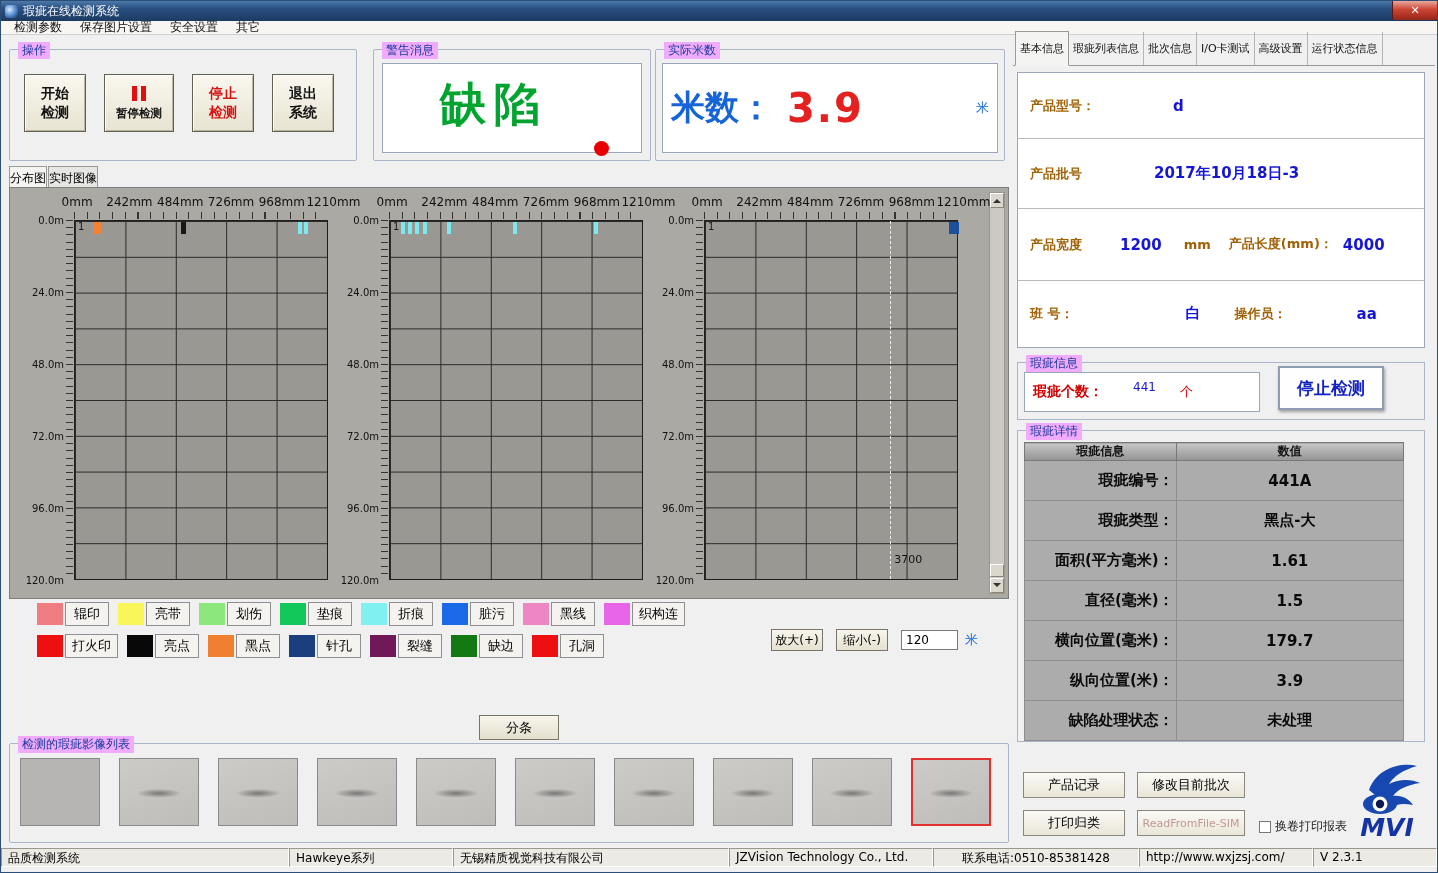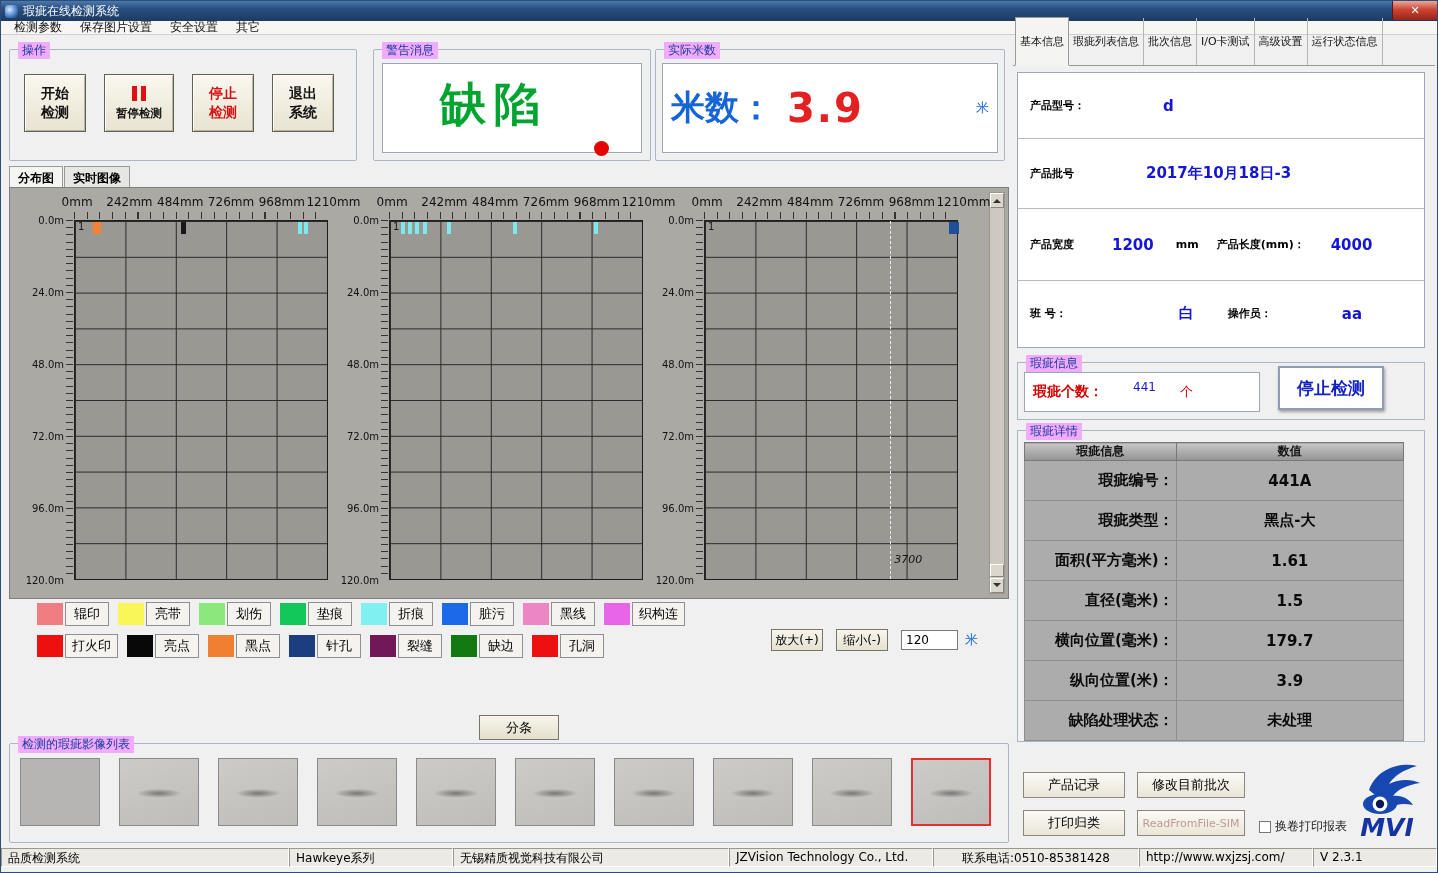--- a/index.html
+++ b/index.html
@@ -53,22 +53,22 @@
   
   .meter-group { left:654px; top:48px; width:350px; height:112px; }
   .meter-inner { position:absolute; left:6px; top:13px; right:6px; bottom:7px; background:#fff;
     border:1px solid #9aa7b8; display:flex; align-items:center; padding:0 8px; }
   .meter-label { color:#1565d8; font-size:34px; font-weight:bold; }
   .meter-value { color:#e42020; font-size:40px; font-weight:bold; margin-left:14px; letter-spacing:2px; }
   .meter-unit { color:#1565d8; font-size:13px; margin-left:auto; }
 
   
   .chart-tabs { position:absolute; left:8px; top:165px; height:21px; display:flex; font-size:12px; }
-  .ctab { padding:3px 8px; border:1px solid #999; border-bottom:none; background:#e6e6e4;
-    margin-right:1px; cursor:pointer;font-weight:bold; }
+  .ctab { padding:3px 0; border:1px solid #999; border-bottom:none; background:#e6e6e4;
+    margin-right:1px; cursor:pointer; }
   .ctab.active { background:#f4f4f2; }
 
   
   .chart-container { position:absolute; left:8px; top:186px; width:1000px; height:412px;
     background:#aba9a4; border:1px solid #7e7e7e; }
   .chart { position:absolute; top:6px; width:306px; height:400px; }
   .xruler { position:absolute; left:46px; top:0; width:254px; height:26px; font-size:12px; color:#111; }
   .xruler::after { content:""; position:absolute; left:0; right:0; bottom:1px; height:7px;
     background:repeating-linear-gradient(to right,#333 0 1px,transparent 1px 12.7px); }
   .xtick { position:absolute; top:1px; transform:translateX(-40%); white-space:nowrap; }
@@ -125,29 +125,29 @@
     background:linear-gradient(160deg,#cccbc7,#bebdb9); cursor:pointer; flex:0 0 auto; }
   .thumb.plain { background:#b6b5b3; }
   .thumb.smudge { background-image:radial-gradient(ellipse 30px 6px at 50% 52%, rgba(55,55,55,.55),
     rgba(110,110,110,.25) 55%, transparent 75%), linear-gradient(160deg,#cccbc7,#bebdb9); }
   .thumb.selected { border:2px solid #e03030; }
 
   
   .right-panel { position:absolute; left:1012px; top:44px; width:422px; height:806px; }
   .rtabs { display:flex; font-size:11px; border-bottom:1px solid #9a9a9a; height:21px;
     align-items:flex-end; padding-left:2px; }
-  .rtab { padding:16px 4px; border-right:1px solid #b5b5b5; color:#111; white-space:nowrap; cursor:pointer; }
+  .rtab { padding:9px 4px; border-right:1px solid #b5b5b5; color:#111; white-space:nowrap; cursor:pointer; }
   .rtab.active { border:1px solid #9a9a9a; border-bottom:1px solid #f4f4f2; margin-bottom:-1px;
     background:#f4f4f2; }
 
   .info-box { margin:6px 10px 0 4px; background:#fff; border:1px solid #9aa8bc; height:276px; }
   .info-row { display:flex; align-items:center; border-bottom:1px solid #bbb; padding:0 12px; }
   .info-row:last-child { border-bottom:none; }
   .r1 { height:66px; } .r2 { height:70px; } .r3 { height:72px; } .r4 { height:65px; }
-  .r-label { color:#000000; font-weight:bold; font-size:11px; }
+  .r-label { color:#a16207; font-weight:bold; font-size:13px; }
   .r-value { color:#1515d8; font-size:15px; font-weight:bold; }
   .v-model { margin-left:78px; } .v-batch { margin-left:72px; }
   .v-width { margin-left:38px; } .u-width { margin-left:22px; }
   .l-length { margin-left:18px; width:108px; line-height:1.25; }
   .v-length { margin-left:6px; }
   .v-shift { margin-left:112px; } .l-operator { margin-left:34px; } .v-operator { margin-left:70px; }
 
   .fi-group { position:relative; border:1px solid #a9b6c9; margin:14px 10px 0 4px; height:58px; }
   .fi-inner { position:absolute; left:6px; top:9px; width:236px; height:40px; background:#fff;
     border:1px solid #9aa8bc; display:flex; align-items:center; padding:0 8px; }
@@ -312,21 +312,21 @@
           <span class="ytick" style="top: calc(20% - 5px);">24.0m</span>
           <span class="ytick" style="top: calc(40% - 5px);">48.0m</span>
           <span class="ytick" style="top: calc(60% - 5px);">72.0m</span>
           <span class="ytick" style="top: calc(80% - 5px);">96.0m</span>
           <span class="ytick" style="top: calc(100% - 5px);">120.0m</span>
         </div>
         <div class="grid">
           <span class="grid-index">1</span>
           <div class="mark" style="left: 97%; width: 10px; background: rgb(29, 79, 155);"></div>
           <div class="dashline" style="left: 73.5%;"></div>
-          <span class="grid-annot" style="left: calc(73.5% + 4px); font-style: italic;">3700</span>
+          <span class="grid-annot" style="left: calc(73.5% + 4px);">3700</span>
         </div>
       </div>
     </div>
 
   <div class="legend-row" id="legend-row-2">
       <span class="legend-item">
         <span class="swatch" style="background: rgb(238, 16, 16);"></span>
         <span class="legend-label">打火印</span>
       </span>
       <span class="legend-item">

